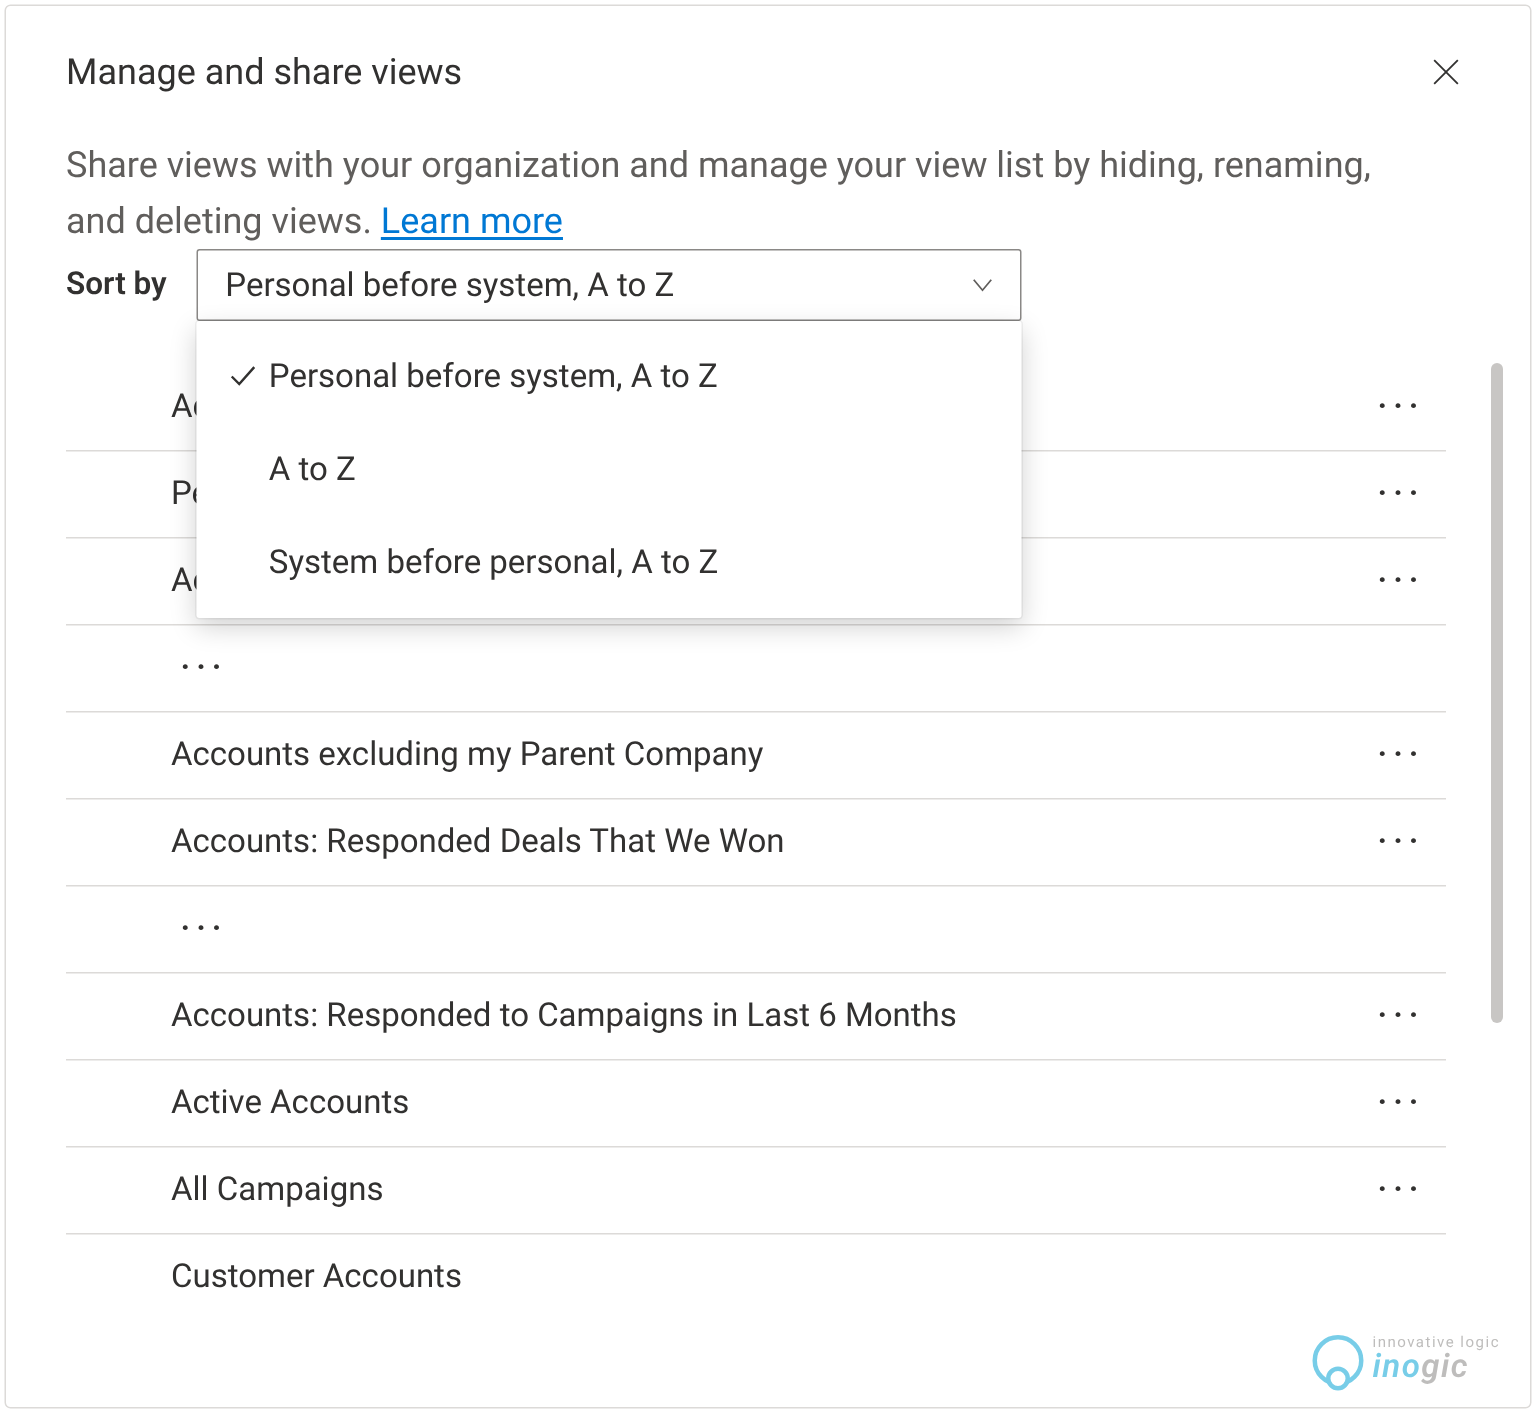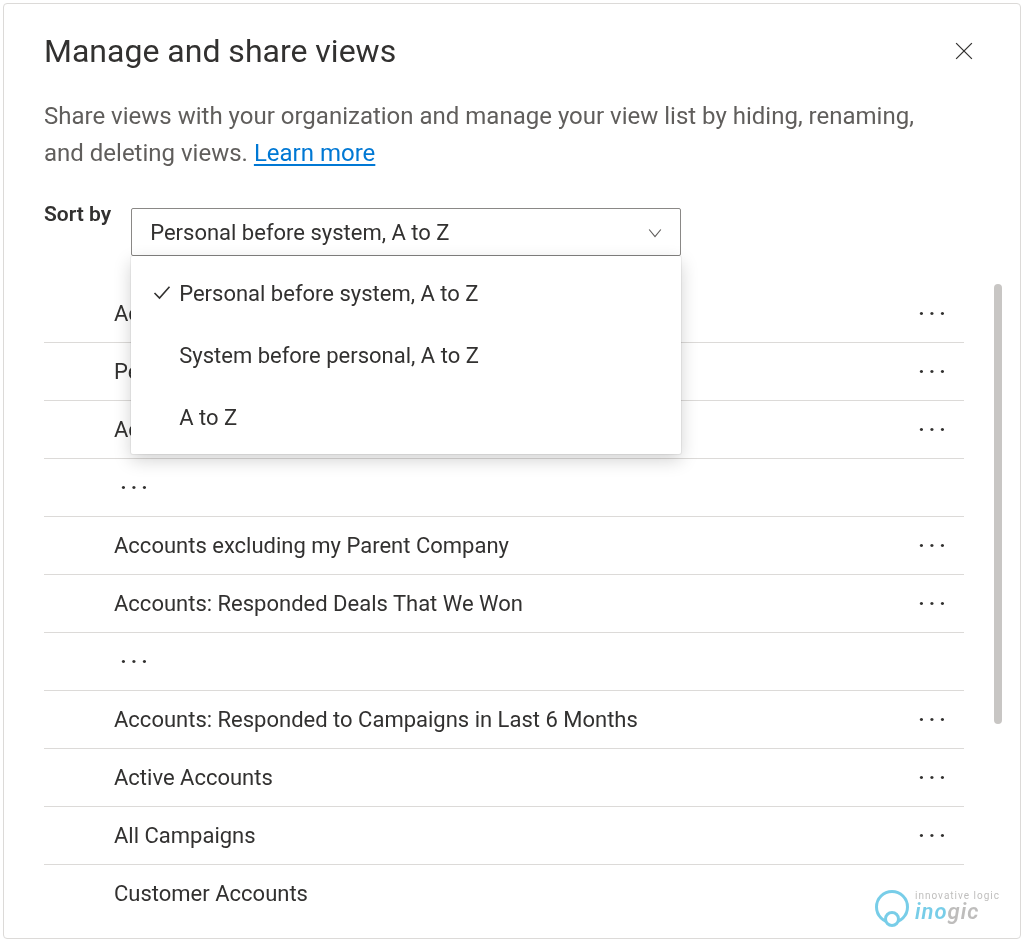--- a/index.html
+++ b/index.html
@@ -31,21 +31,21 @@
     position: relative;
   }
 
   .header-row {
     display: flex;
     align-items: center;
     justify-content: space-between;
     margin-bottom: 28px;
   }
   .title {
-    font-size: 32px;
+    font-size: 24px;
     font-weight: 400;
     color: var(--text-primary);
   }
   .close-btn {
     width: 32px; height: 32px;
     display: flex; align-items: center; justify-content: center;
     color: var(--text-primary);
     cursor: default;
   }
   .close-btn svg { width: 18px; height: 18px; }
@@ -68,21 +68,21 @@
     gap: 20px;
     margin-bottom: 28px;
     position: relative;
   }
   .sort-label {
     font-size: 21px;
     font-weight: 600;
     color: var(--text-primary);
     white-space: nowrap;
   }
-  .select-wrap { position: relative; margin-top: 36px; }
+  .select-wrap { position: relative; }
   .select-box {
     width: 550px;
     height: 48px;
     border: 1px solid var(--border-input);
     border-radius: 2px;
     display: flex;
     align-items: center;
     justify-content: space-between;
     padding: 0 18px;
     font-size: 22px;
@@ -223,25 +223,25 @@
           <div class="dropdown-item">
             <span class="check">
               <svg viewBox="0 0 16 16" fill="none" stroke="currentColor" stroke-width="1.3">
                 <polyline points="2,8 6,12 14,3"></polyline>
               </svg>
             </span>
             <span class="opt-label">Personal before system, A to Z</span>
           </div>
           <div class="dropdown-item">
             <span class="check"></span>
-            <span class="opt-label">System before personal, A to Z</span>
+            <span class="opt-label">A to Z</span>
           </div>
           <div class="dropdown-item">
             <span class="check"></span>
-            <span class="opt-label">A to Z</span>
+            <span class="opt-label">System before personal, A to Z</span>
           </div>
         </div>
     </div>
   </div>
 
   <div class="list-area">
     <div class="view-list" id="view-list">
         <div class="view-row">
           <span class="view-name">Ac</span>
           <span class="more-btn">

